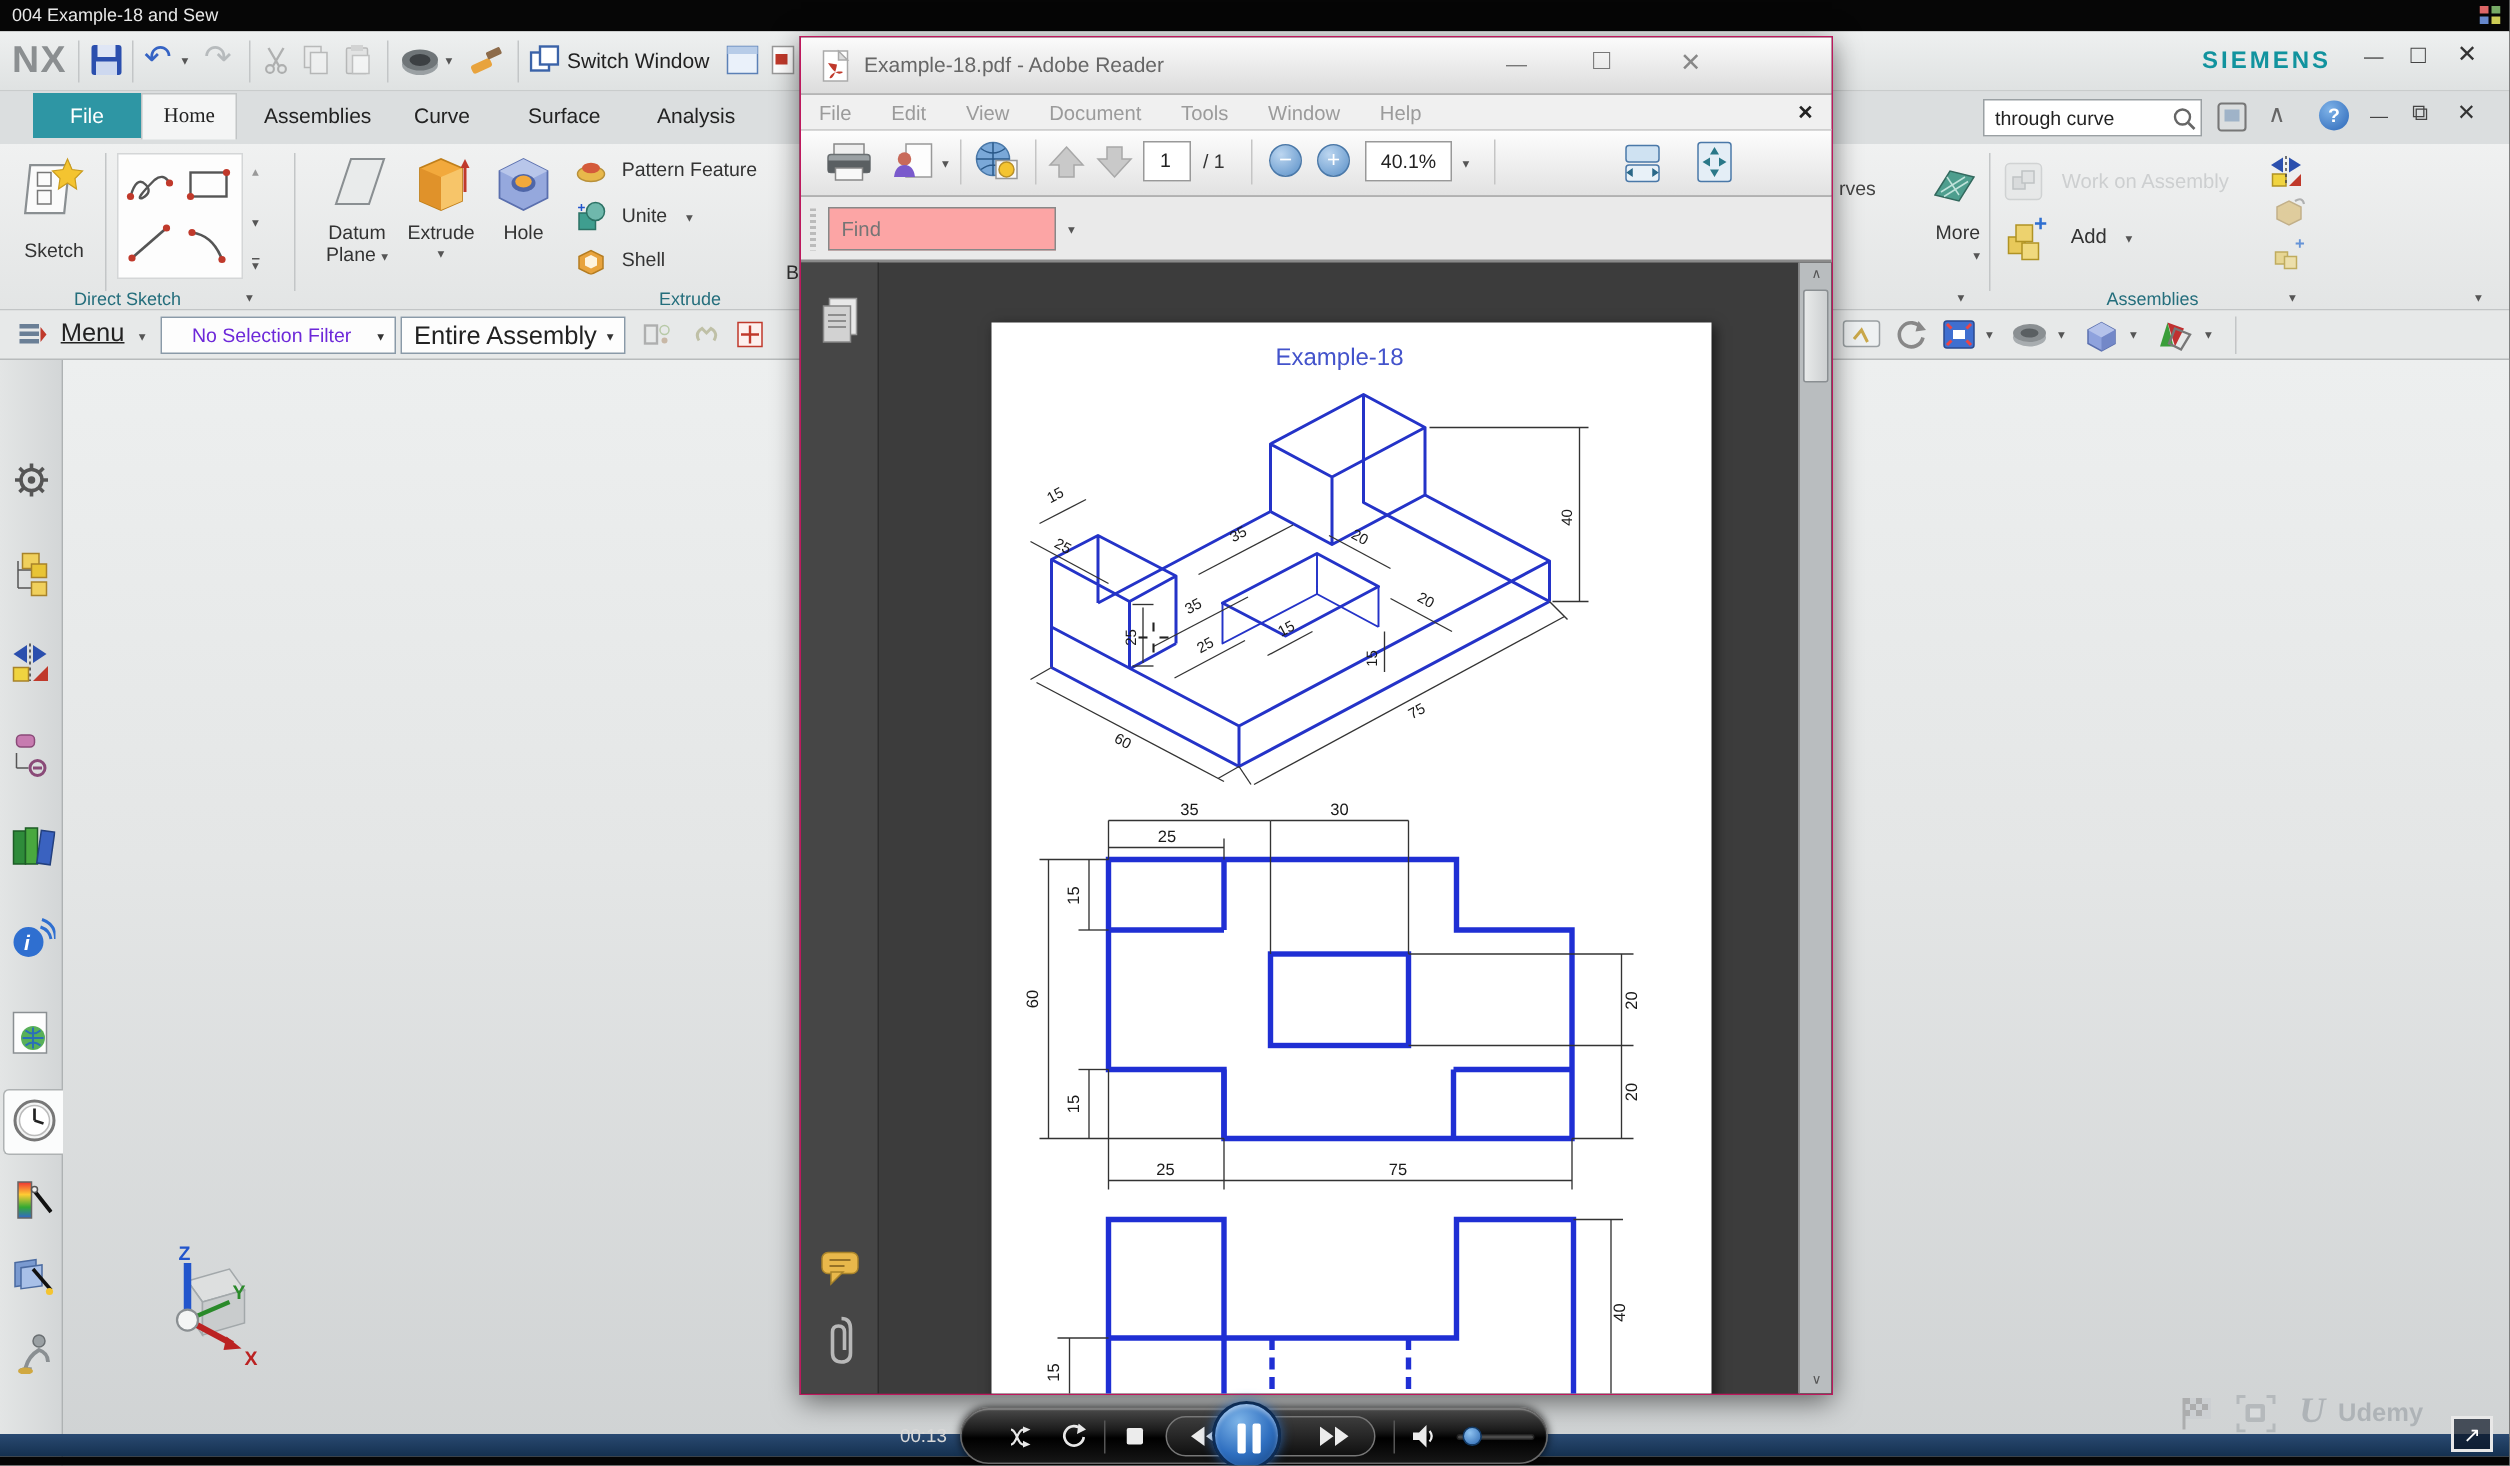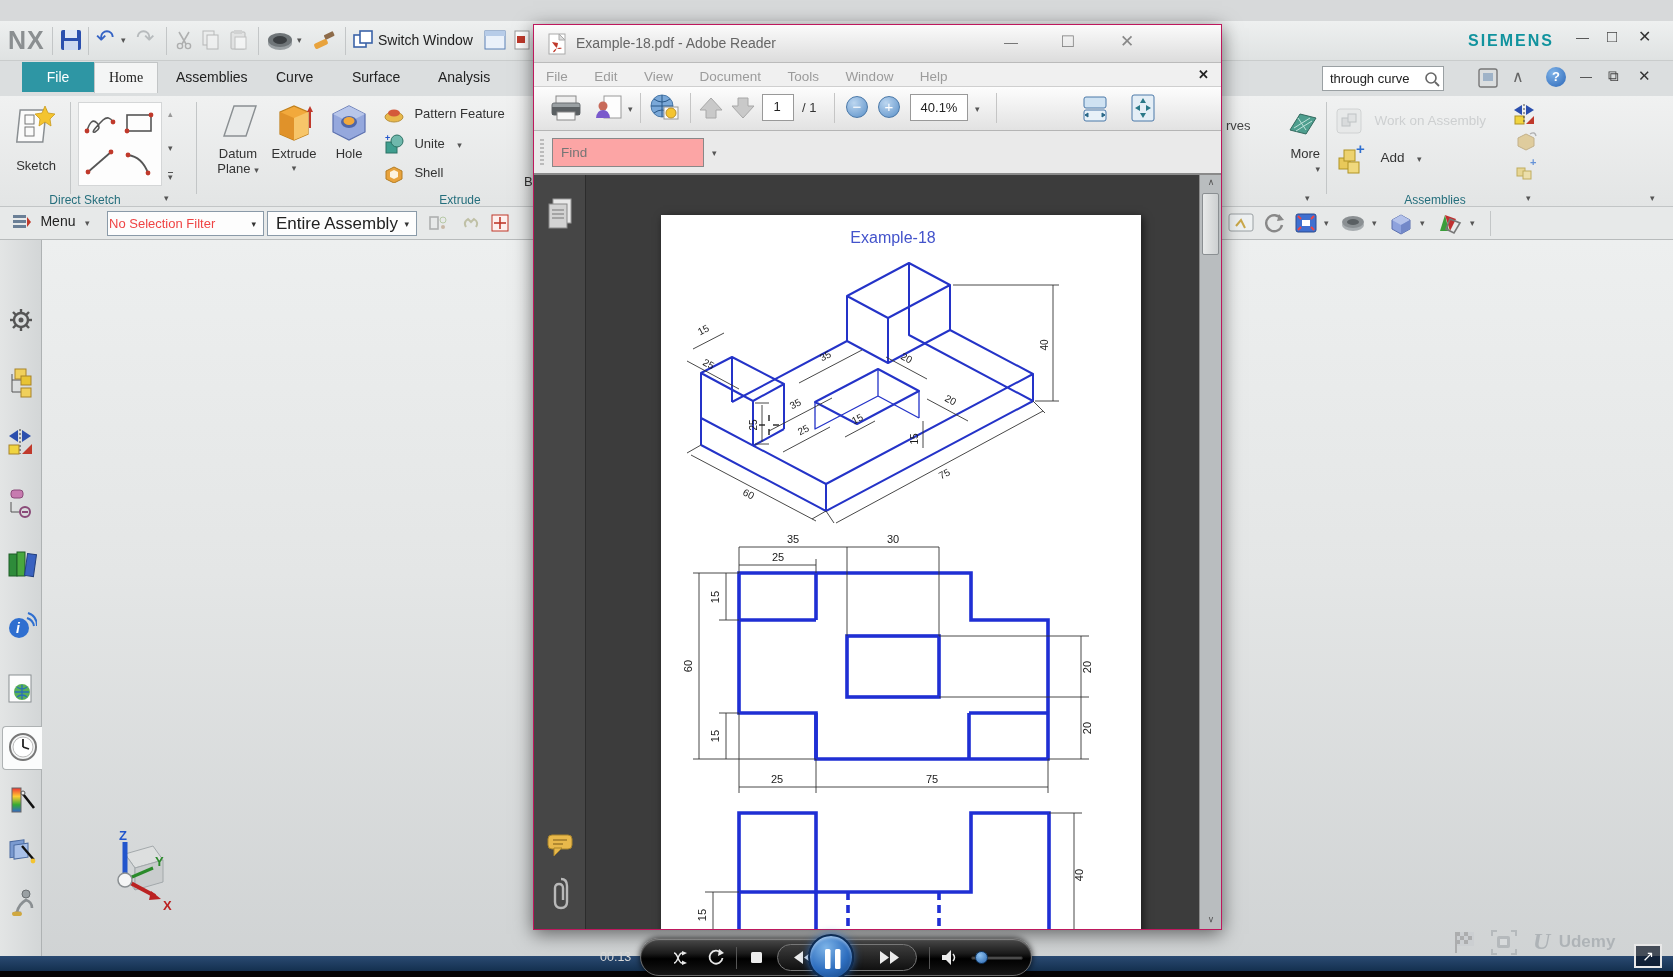--- a/index.html
+++ b/index.html
@@ -17,20 +17,31 @@
   .dim-text-iso{font-size:10px;fill:#1a1a1a;}
   input{outline:none;}
   .glossy-pill{background:linear-gradient(#4a4a4a, #1b1b1b 40%, #000 55%, #161616);border:1px solid #6a6a6a;border-radius:22px;box-shadow:0 0 6px rgba(0,0,0,.8), inset 0 1px 1px rgba(255,255,255,.35);}
   .wm{opacity:.5;color:#8d949a;}
 </style>
 </head>
 <body>
 
 <div id="stage">
 
+  <div class="abs" style="left:0;top:0;width:1673px;height:21px;background:#060606;">
+    <span class="abs" style="left:8px;top:3px;color:#e8e8e8;font-size:12px;">004 Example-18 and Sew</span>
+    <span class="abs" style="right:6px;top:4px;width:14px;height:13px;">
+      <svg width="14" height="13">
+          <rect x="0" y="0" width="6" height="5" fill="#d66"></rect>
+          <rect x="8" y="0" width="6" height="5" fill="#7a6"></rect>
+          <rect x="0" y="7" width="6" height="5" fill="#68c"></rect>
+          <rect x="8" y="7" width="6" height="5" fill="#cc5"></rect>
+        </svg>
+    </span>
+  </div>
 
   <div class="abs" style="left:0;top:21px;width:1673px;height:937px;background:#e6e8e8;">
 
     <div class="abs" style="left:0;top:0;width:1673px;height:40px;background:linear-gradient(#eef0f0,#dfe2e2);border-bottom:1px solid #c9cccc;">
       <span class="abs" style="left:8px;top:5px;font-size:25px;font-weight:bold;color:#8b8f91;letter-spacing:1px;">NX</span>
       <div class="abs vsep" style="left:52px;top:6px;height:28px;"></div>
       <span class="abs" style="left:60px;top:8px;"><svg width="22" height="22">
             <rect x="1" y="1" width="20" height="20" rx="2" fill="#2b4fae"></rect>
             <rect x="5" y="1" width="12" height="8" fill="#dfe6f5"></rect>
             <rect x="4" y="12" width="14" height="9" fill="#cdd8ef"></rect>
@@ -87,21 +98,21 @@
     </div>
 
     <div class="abs" style="left:0;top:40px;width:1673px;height:35px;background:#dbdedf;">
       <span class="tab abs" style="left:22px;top:1px;width:72px;text-align:center;background:#2e96a4;color:#fff;">File</span>
       <span class="tab abs" style="left:94px;top:1px;background:#f4f5f5;border:1px solid #c2c5c6;border-bottom:none;font-family:Liberation Serif, serif;">Home</span>
       <span class="tab abs" style="left:162px;top:1px;">Assemblies</span>
       <span class="tab abs" style="left:262px;top:1px;">Curve</span>
       <span class="tab abs" style="left:338px;top:1px;">Surface</span>
       <span class="tab abs" style="left:424px;top:1px;">Analysis</span>
 
-      <span class="abs" style="left:1322px;top:5px;width:122px;height:25px;background:#fff;border:1px solid #9aa0a3;">
+      <span class="abs" style="left:1322px;top:5px;width:146px;height:25px;background:#fff;border:1px solid #9aa0a3;">
         <input style="border: none; width: 116px; height: 21px; margin: 1px 0px 0px 5px; font-size: 13px; color: rgb(34, 34, 34); background: transparent;" value="through curve">
         <svg width="18" height="18" style="position:absolute;right:2px;top:3px;">
             <circle cx="8" cy="8" r="5" fill="none" stroke="#666" stroke-width="1.6"></circle>
             <line x1="12" y1="12" x2="16" y2="16" stroke="#666" stroke-width="1.8"></line>
           </svg>
       </span>
       <span class="abs" style="left:1478px;top:7px;"><svg width="20" height="20">
             <rect x="1" y="1" width="18" height="18" rx="2" fill="none" stroke="#777" stroke-width="1.4"></rect>
             <rect x="5" y="5" width="10" height="8" fill="#9fb3c8"></rect>
           </svg></span>
@@ -260,25 +271,25 @@
     </div>
 
     <div class="abs" style="left:0;top:186px;width:1673px;height:33px;background:#e7e9e9;border-bottom:1px solid #b8bbbc;">
       <div class="abs" style="left:12px;top:5px;">
         <svg width="20" height="18" style="vertical-align:middle;">
             <rect x="1" y="2" width="13" height="3" fill="#6a7f96"></rect>
             <rect x="1" y="7" width="13" height="3" fill="#6a7f96"></rect>
             <rect x="1" y="12" width="13" height="3" fill="#6a7f96"></rect>
             <polygon points="15,4 19,9 15,14" fill="#c0392b"></polygon>
           </svg>
-        <span style="font-size:14px;color:#222;text-decoration-thickness:1px;margin-left:4px;">Menu</span>
+        <span style="font-size:17px;color:#222;text-decoration:underline;text-decoration-thickness:1px;margin-left:4px;">Menu</span>
         <span class="caret" style="margin-left:5px;">▾</span>
       </div>
       <div class="abs" style="left:107px;top:4px;width:157px;height:25px;background:#fdfdfd;border:1px solid #8a9aa8;">
-        <span style="font-size:13px;color:#ef4444;margin-left:1px;line-height:23px;">No Selection Filter</span>
+        <span style="font-size:13px;color:#6d28d9;margin-left:20px;line-height:23px;">No Selection Filter</span>
         <span class="caret" style="position:absolute;right:7px;top:8px;color:#333;">▾</span>
       </div>
       <div class="abs" style="left:267px;top:4px;width:150px;height:25px;background:#fdfdfd;border:1px solid #8a9aa8;">
         <span style="font-size:17px;color:#222;margin-left:8px;line-height:23px;">Entire Assembly</span>
         <span class="caret" style="position:absolute;right:7px;top:8px;color:#333;">▾</span>
       </div>
       <span class="abs" style="left:428px;top:6px;opacity:.5;"><svg width="22" height="20">
             <rect x="2" y="4" width="8" height="12" fill="none" stroke="#777" stroke-width="1.6"></rect>
             <circle cx="15" cy="7" r="3" fill="none" stroke="#8a6"></circle>
             <circle cx="15" cy="14" r="2" fill="#a86"></circle>

